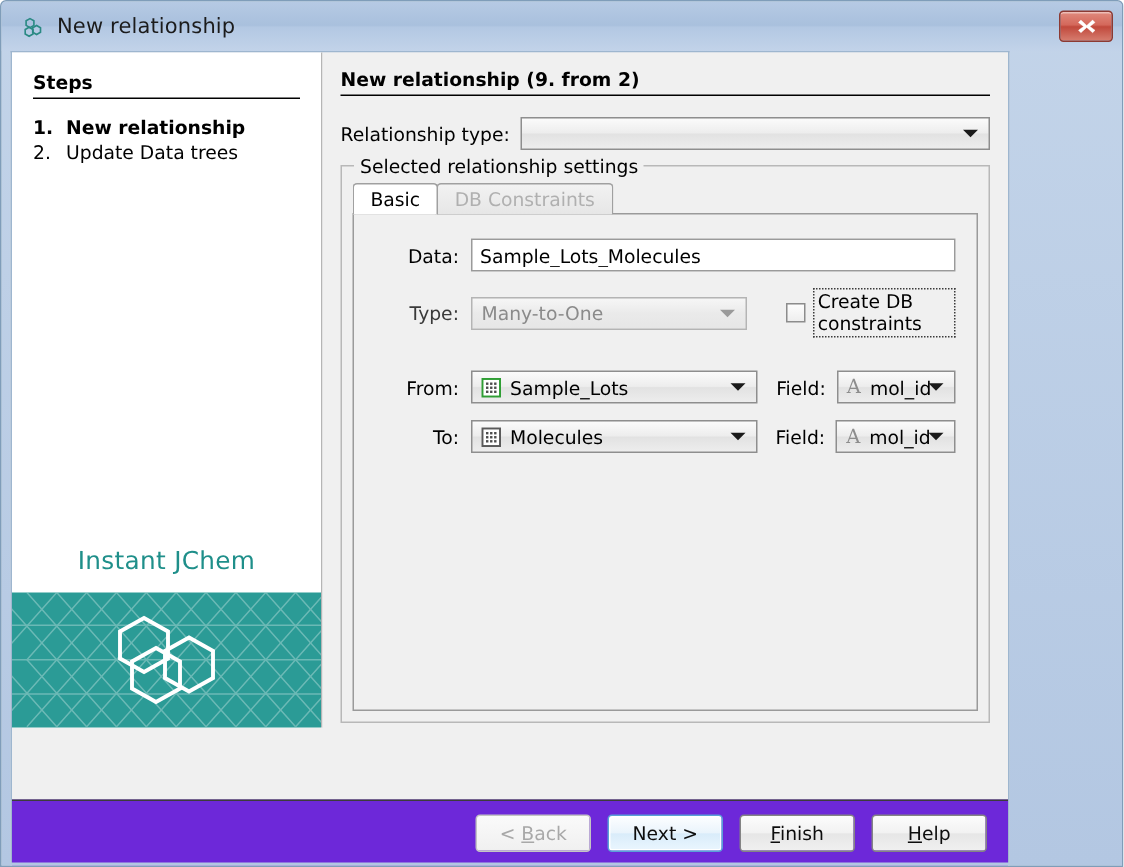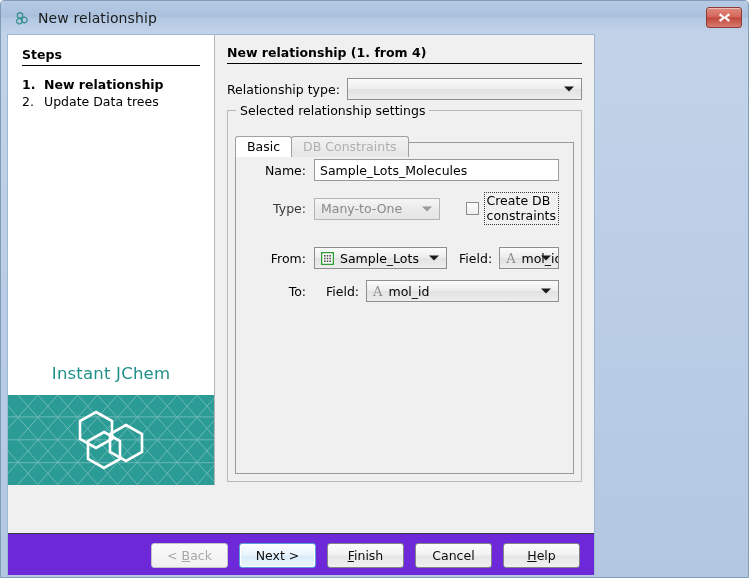--- a/index.html
+++ b/index.html
@@ -50,21 +50,21 @@
     box-shadow: inset 0 1px 0 rgba(255,255,255,.45);
     display: flex; align-items: center; justify-content: center;
     cursor: pointer;
   }
   #close-button svg { display:block; }
 
   
   #client {
     position: absolute;
     left: 6px; top: 33px;
-    width: 588px; height: 543px;
+    width: 666px; height: 543px;
     background: #f0f0f0;
     border: 1px solid #9eb6cf;
     border-bottom: none;
     display: flex;
     flex-direction: column;
     gap: 48px;
   }
   #body-row { display: flex; height: 495px; }
 
   
@@ -179,21 +179,21 @@
     top: -8px; left: 8px;
     background: #f0f0f0;
     padding: 0 4px;
     font-size: 12.5px;
     color: #000;
   }
 
   
   #tabstrip {
     position: absolute;
-    left: 7px; top: 24px;
+    left: 7px; top: 10px;
     display: flex;
     align-items: flex-end;
     height: 22px;
     z-index: 3;
   }
   .tab {
     height: 21px;
     padding: 0 11px;
     font-size: 12.5px;
     line-height: 20px;
@@ -360,41 +360,41 @@
               <polygon points="22,3 38,12 38,30 22,39 6,30 6,12"></polygon>
               <polygon points="52,16 68,25 68,43 52,52 36,43 36,25"></polygon>
               <polygon points="30,23 46,32 46,50 30,59 14,50 14,32"></polygon>
             </g>
           </svg>
         </div>
       </div>
 
       <div id="main-pane">
 
-        <div id="page-title">New relationship (1. from 4)</div>
+        <div id="page-title">New relationship (9. from 2)</div>
 
         <div id="reltype-row">
           <span id="reltype-label">Relationship type:</span>
           <div class="combo" style="flex:1 1 auto; padding-right:22px;">
             <span class="arrow"></span>
           </div>
         </div>
 
         <div id="settings-group">
           <div id="settings-legend">Selected relationship settings</div>
 
           <div id="tabstrip">
             <div class="tab active">Basic</div>
             <div class="tab disabled">DB Constraints</div>
           </div>
 
           <div id="tabcontent">
 
             <div class="frow">
-              <span class="flabel">Name:</span>
+              <span class="flabel">Data:</span>
               <input class="textfield" type="text" value="Sample_Lots_Molecules" style="">
             </div>
 
             <div class="frow">
               <span class="flabel dim">Type:</span>
               <div class="combo disabled" style="width:250px; padding-right:22px;">
                 <span>Many-to-One</span>
                 <span class="arrow"></span>
               </div>
               <div class="check-wrap">
@@ -430,20 +430,40 @@
               <span class="field-label">Field:</span>
               <div class="combo" style="flex:1 1 auto; padding-right:22px;">
                 <span class="a-icon">A</span>
                 <span>mol_id</span>
                 <span class="arrow"></span>
               </div>
             </div>
 
             <div class="frow">
               <span class="flabel">To:</span>
+              <div class="combo" style="width:212px; padding-right:22px;">
+                <span class="combo-icon">
+                  <svg width="13" height="13" viewBox="0 0 13 13">
+                    <rect x=".5" y=".5" width="12" height="12" fill="#ffffff" stroke="#5a5a5a" stroke-width="1.6"></rect>
+                    <g fill="#4d4d4d">
+                      <rect x="3" y="3" width="1.6" height="1.6"></rect>
+                        <rect x="5.7" y="3" width="1.6" height="1.6"></rect>
+                        <rect x="8.4" y="3" width="1.6" height="1.6"></rect>
+                      <rect x="3" y="5.7" width="1.6" height="1.6"></rect>
+                        <rect x="5.7" y="5.7" width="1.6" height="1.6"></rect>
+                        <rect x="8.4" y="5.7" width="1.6" height="1.6"></rect>
+                      <rect x="3" y="8.4" width="1.6" height="1.6"></rect>
+                        <rect x="5.7" y="8.4" width="1.6" height="1.6"></rect>
+                        <rect x="8.4" y="8.4" width="1.6" height="1.6"></rect>
+                    </g>
+                  </svg>
+                </span>
+                <span>Molecules</span>
+                <span class="arrow"></span>
+              </div>
               <span class="field-label">Field:</span>
               <div class="combo" style="flex:1 1 auto; padding-right:22px;">
                 <span class="a-icon">A</span>
                 <span>mol_id</span>
                 <span class="arrow"></span>
               </div>
             </div>
 
           </div>
         </div>
@@ -455,23 +475,20 @@
       <div class="btn disabled">
         <span>&lt; <u>B</u>ack</span>
       </div>
       <div class="btn default">
         <span>Next &gt;</span>
       </div>
       <div class="btn">
         <span><u>F</u>inish</span>
       </div>
       <div class="btn">
-        <span>Cancel</span>
-      </div>
-      <div class="btn">
         <span><u>H</u>elp</span>
       </div>
     </div>
 
   </div>
 
   <div id="bottom-edge"></div>
 </div>
 
 </body></html>

